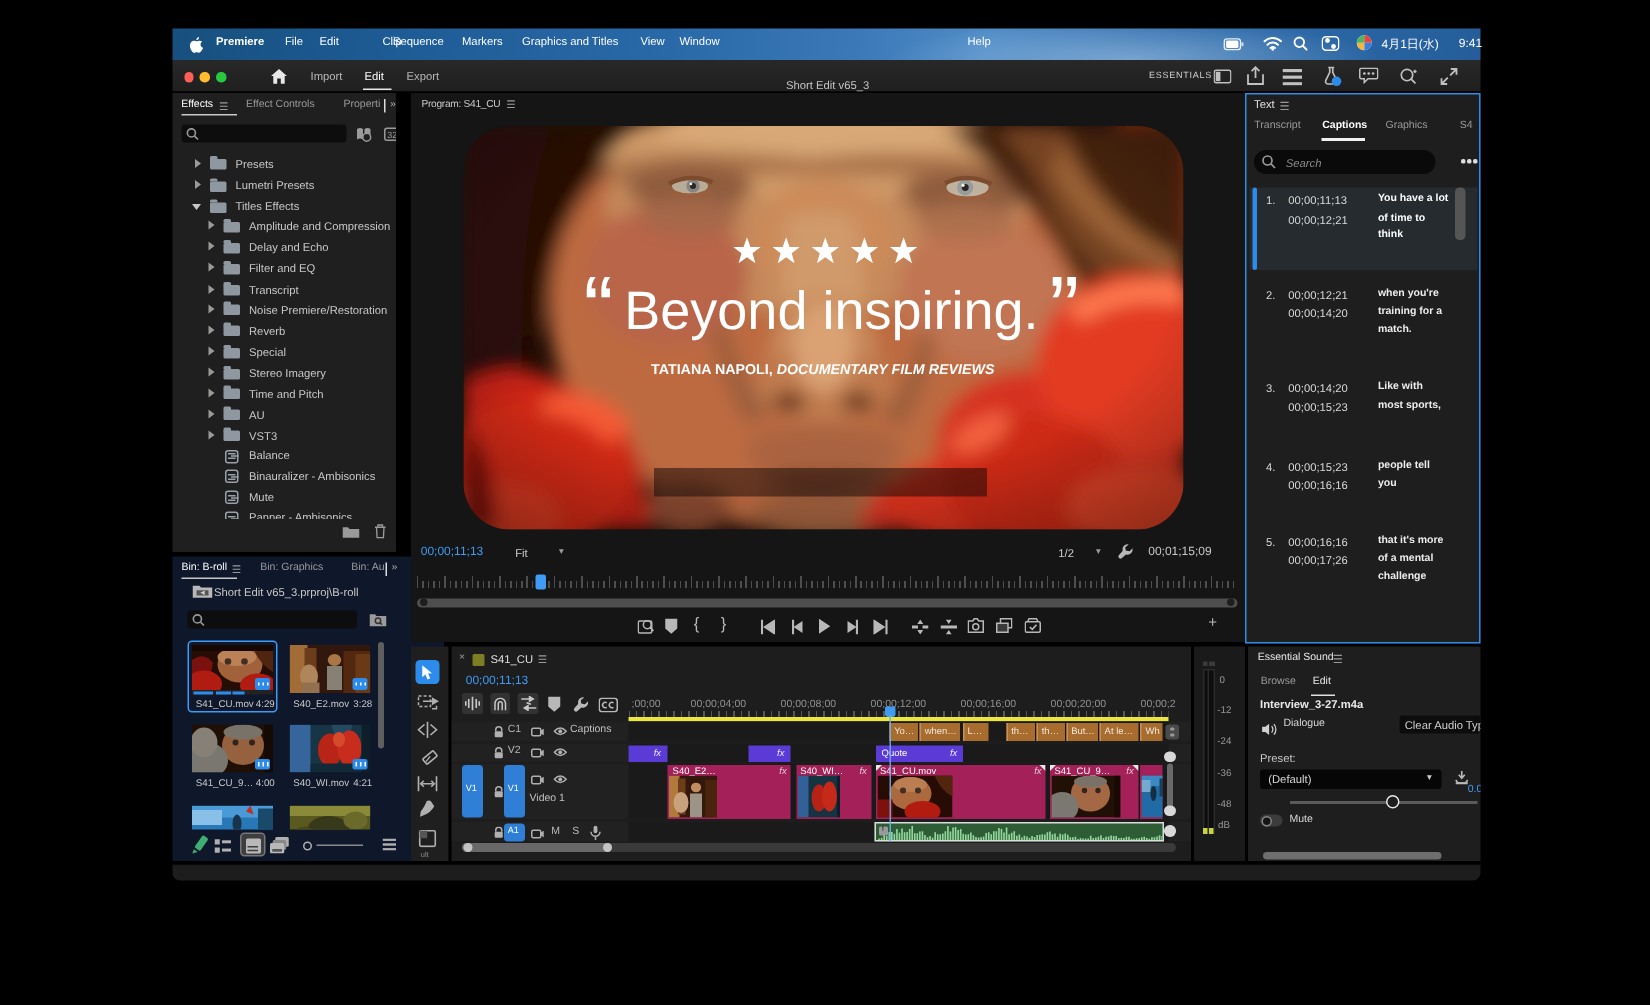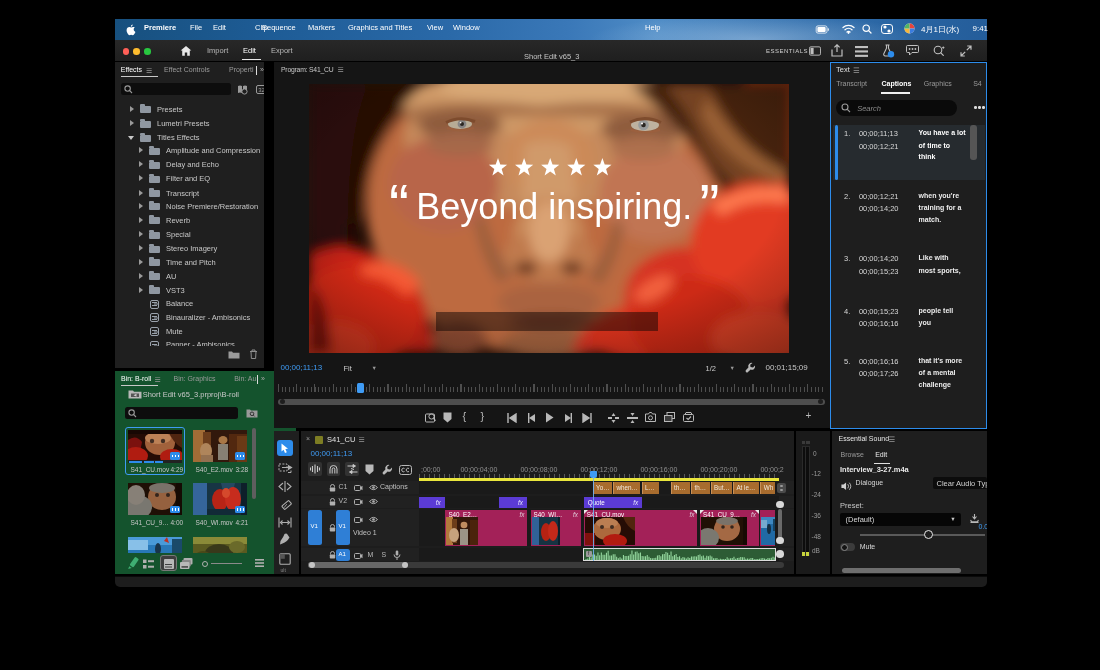--- a/index.html
+++ b/index.html
@@ -227,21 +227,21 @@
   </div>
   <div class="abs" style="left:153.3px;top:39px;width:2.5px;height:45px;background:#6e6e6e;border-radius:1px;"></div>
   <svg class="icon" style="left:113px;top:288px" width="12" height="9" viewBox="0 0 12 9">
       <path d="M0.5 1.5 L4 1.5 L5 2.7 L11.5 2.7 L11.5 8.5 L0.5 8.5 Z" fill="#9a9a9a"></path>
     </svg>
   <svg class="icon" style="left:134px;top:287px" width="9" height="10" viewBox="0 0 9 10">
       <path d="M1 2.5 L8 2.5 M3 2.2 L3 1 L6 1 L6 2.2 M2 2.5 L2.4 9.5 L6.6 9.5 L7 2.5" fill="none" stroke="#9a9a9a" stroke-width="0.9"></path>
     </svg>
 </div>
 
-<div class="abs" style="left:115px;top:370.5px;width:181px;height:203.5px;background:#14532d;overflow:hidden;">
+<div class="abs" style="left:115px;top:370.5px;width:181px;height:203.5px;background:#0f172a;overflow:hidden;">
   <div class="txt" style="left:6px;top:4.5px;font-size:7px;color:#fff;">Bin: B-roll</div>
   <div class="abs" style="left:5.5px;top:14.5px;width:37px;height:1.2px;background:#c8c8c8;"></div>
   <div class="txt" style="left:39.5px;top:5.5px;font-size:7px;color:#999;">☰</div>
   <div class="txt" style="left:58.5px;top:4.5px;font-size:7px;color:#9a9a9a;">Bin: Graphics</div>
   <div class="txt" style="left:119.2px;top:4.5px;font-size:7px;color:#9a9a9a;">Bin: Au</div>
   <div class="abs" style="left:142px;top:4px;width:1px;height:9.5px;background:#ddd;"></div>
   <div class="txt" style="left:146px;top:4.5px;font-size:7px;color:#aaa;">»</div>
   <svg class="icon" style="left:12.7px;top:18.7px" width="14" height="10" viewBox="0 0 14 10">
       <path d="M0.5 1.5 L5 1.5 L6 2.7 L13.5 2.7 L13.5 9.5 L0.5 9.5 Z" fill="#b8b8b8"></path>
       <rect x="3" y="4.5" width="8" height="3.5" fill="#555"></rect>
@@ -388,21 +388,21 @@
   <svg class="icon" style="left:140px;top:188.5px" width="9" height="8" viewBox="0 0 9 8">
       <rect x="0" y="0" width="9" height="1.6" fill="#b0b0b0"></rect>
       <rect x="0" y="3.2" width="9" height="1.6" fill="#b0b0b0"></rect>
       <rect x="0" y="6.4" width="9" height="1.6" fill="#b0b0b0"></rect>
     </svg>
 </div>
 
 <div class="abs" style="left:273.5px;top:62px;width:556px;height:366px;background:#151515;overflow:hidden;">
   <div class="txt" style="left:7.5px;top:3.5px;font-size:6.8px;letter-spacing:-0.2px;color:#c8c8c8;">Program: S41_CU</div>
   <div class="txt" style="left:64px;top:3.5px;font-size:7px;color:#999;">☰</div>
-  <div class="abs" id="vid" style="left:35.5px;top:22px;width:480px;height:269px;overflow:hidden;">
+  <div class="abs" id="vid" style="left:35.5px;top:22px;width:480px;height:269px;overflow:hidden;border-radius:31px;">
     <svg width="480" height="269" viewBox="0 0 480 269">
       <defs>
           <filter id="pb" x="-15%" y="-15%" width="130%" height="130%">
             <feGaussianBlur stdDeviation="6"></feGaussianBlur>
           </filter>
       <radialGradient id="vig" cx="50%" cy="40%" r="80%">
             <stop offset="60%" stop-color="#000" stop-opacity="0"></stop>
             <stop offset="100%" stop-color="#160600" stop-opacity=".42"></stop>
           </radialGradient>
         </defs>
@@ -468,20 +468,21 @@
       <rect width="480" height="269" fill="url(#vig)"></rect>
       <g fill="#fff">
         <path id="st" d="M189.0 74.1 L191.3 80.6 L198.1 80.7 L192.7 84.9 L194.6 91.5 L189.0 87.5 L183.4 91.5 L185.3 84.9 L179.9 80.7 L186.7 80.6 Z"></path>
         <use href="#st" x="26.1"></use>
           <use href="#st" x="52.2"></use>
           <use href="#st" x="78.3"></use>
           <use href="#st" x="104.4"></use>
       </g>
     </svg>
     <div class="txt" style="left:80px;top:102px;width:320px;text-align:center;font-size:36px;line-height:40px;color:#fff;"><span style="font-size:60px;line-height:40px;vertical-align:-7px;">“</span><span> Beyond inspiring. </span><span style="font-size:60px;line-height:40px;vertical-align:-7px;">”</span></div>
+    <div class="txt" style="left:79.5px;top:156.5px;width:320px;text-align:center;font-size:9.5px;font-weight:bold;color:#fff;">TATIANA NAPOLI, <i>DOCUMENTARY FILM REVIEWS</i></div>
     <div class="abs" style="left:126.6px;top:228px;width:222.4px;height:19px;background:rgba(15,6,3,0.5);"></div>
   </div>
 
   <div class="txt" style="left:7px;top:301px;font-size:8px;color:#3f9bf4;">00;00;11;13</div>
   <div class="txt" style="left:70px;top:302px;font-size:7.5px;color:#ccc;">Fit</div>
   <div class="txt" style="left:98px;top:303px;font-size:5.5px;color:#999;">▼</div>
   <div class="txt" style="left:432px;top:302px;font-size:7.5px;color:#ccc;">1/2</div>
   <div class="txt" style="left:456px;top:303px;font-size:5.5px;color:#999;">▼</div>
   <svg class="icon" style="left:471px;top:300px" width="11" height="11" viewBox="0 0 11 11">
       <path d="M7.5 1 A3.4 3.4 0 0 0 3.4 5.4 L1 8 A1.3 1.3 0 0 0 3 10 L5.6 7.6 A3.4 3.4 0 0 0 10 3.5 L8 5.5 L5.5 5 L5.2 2.8 Z" fill="#b8b8b8"></path>

